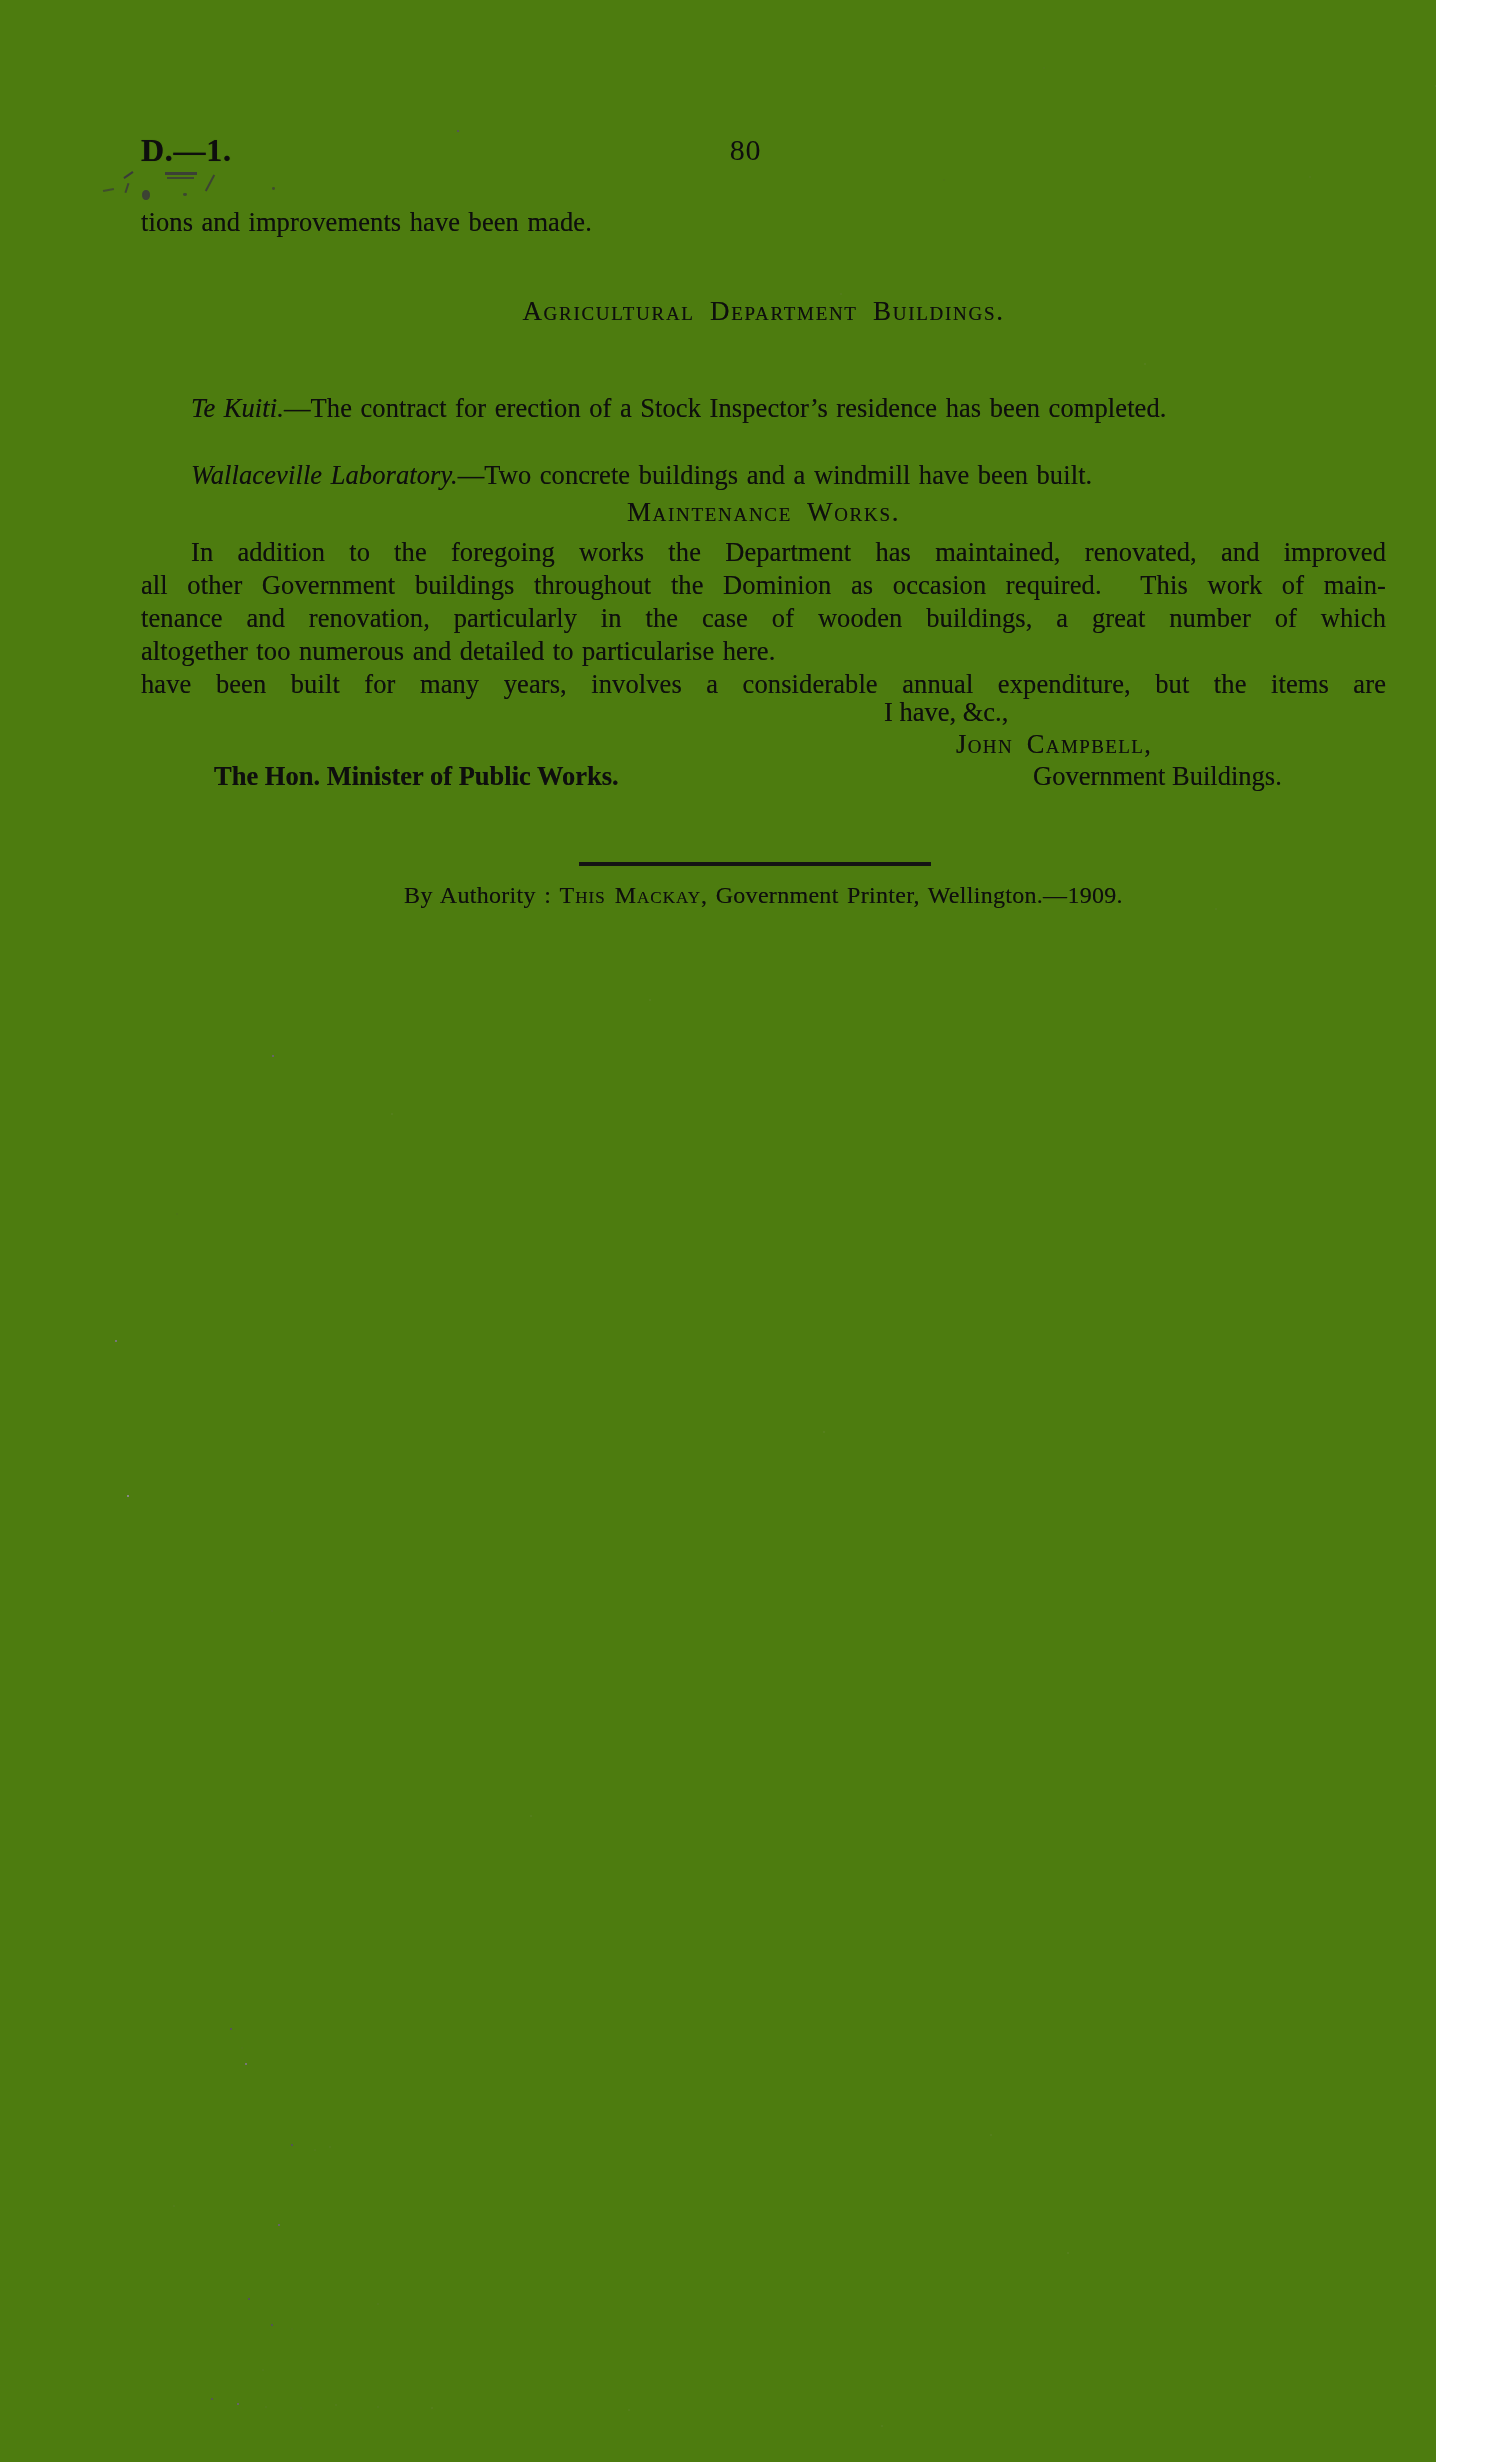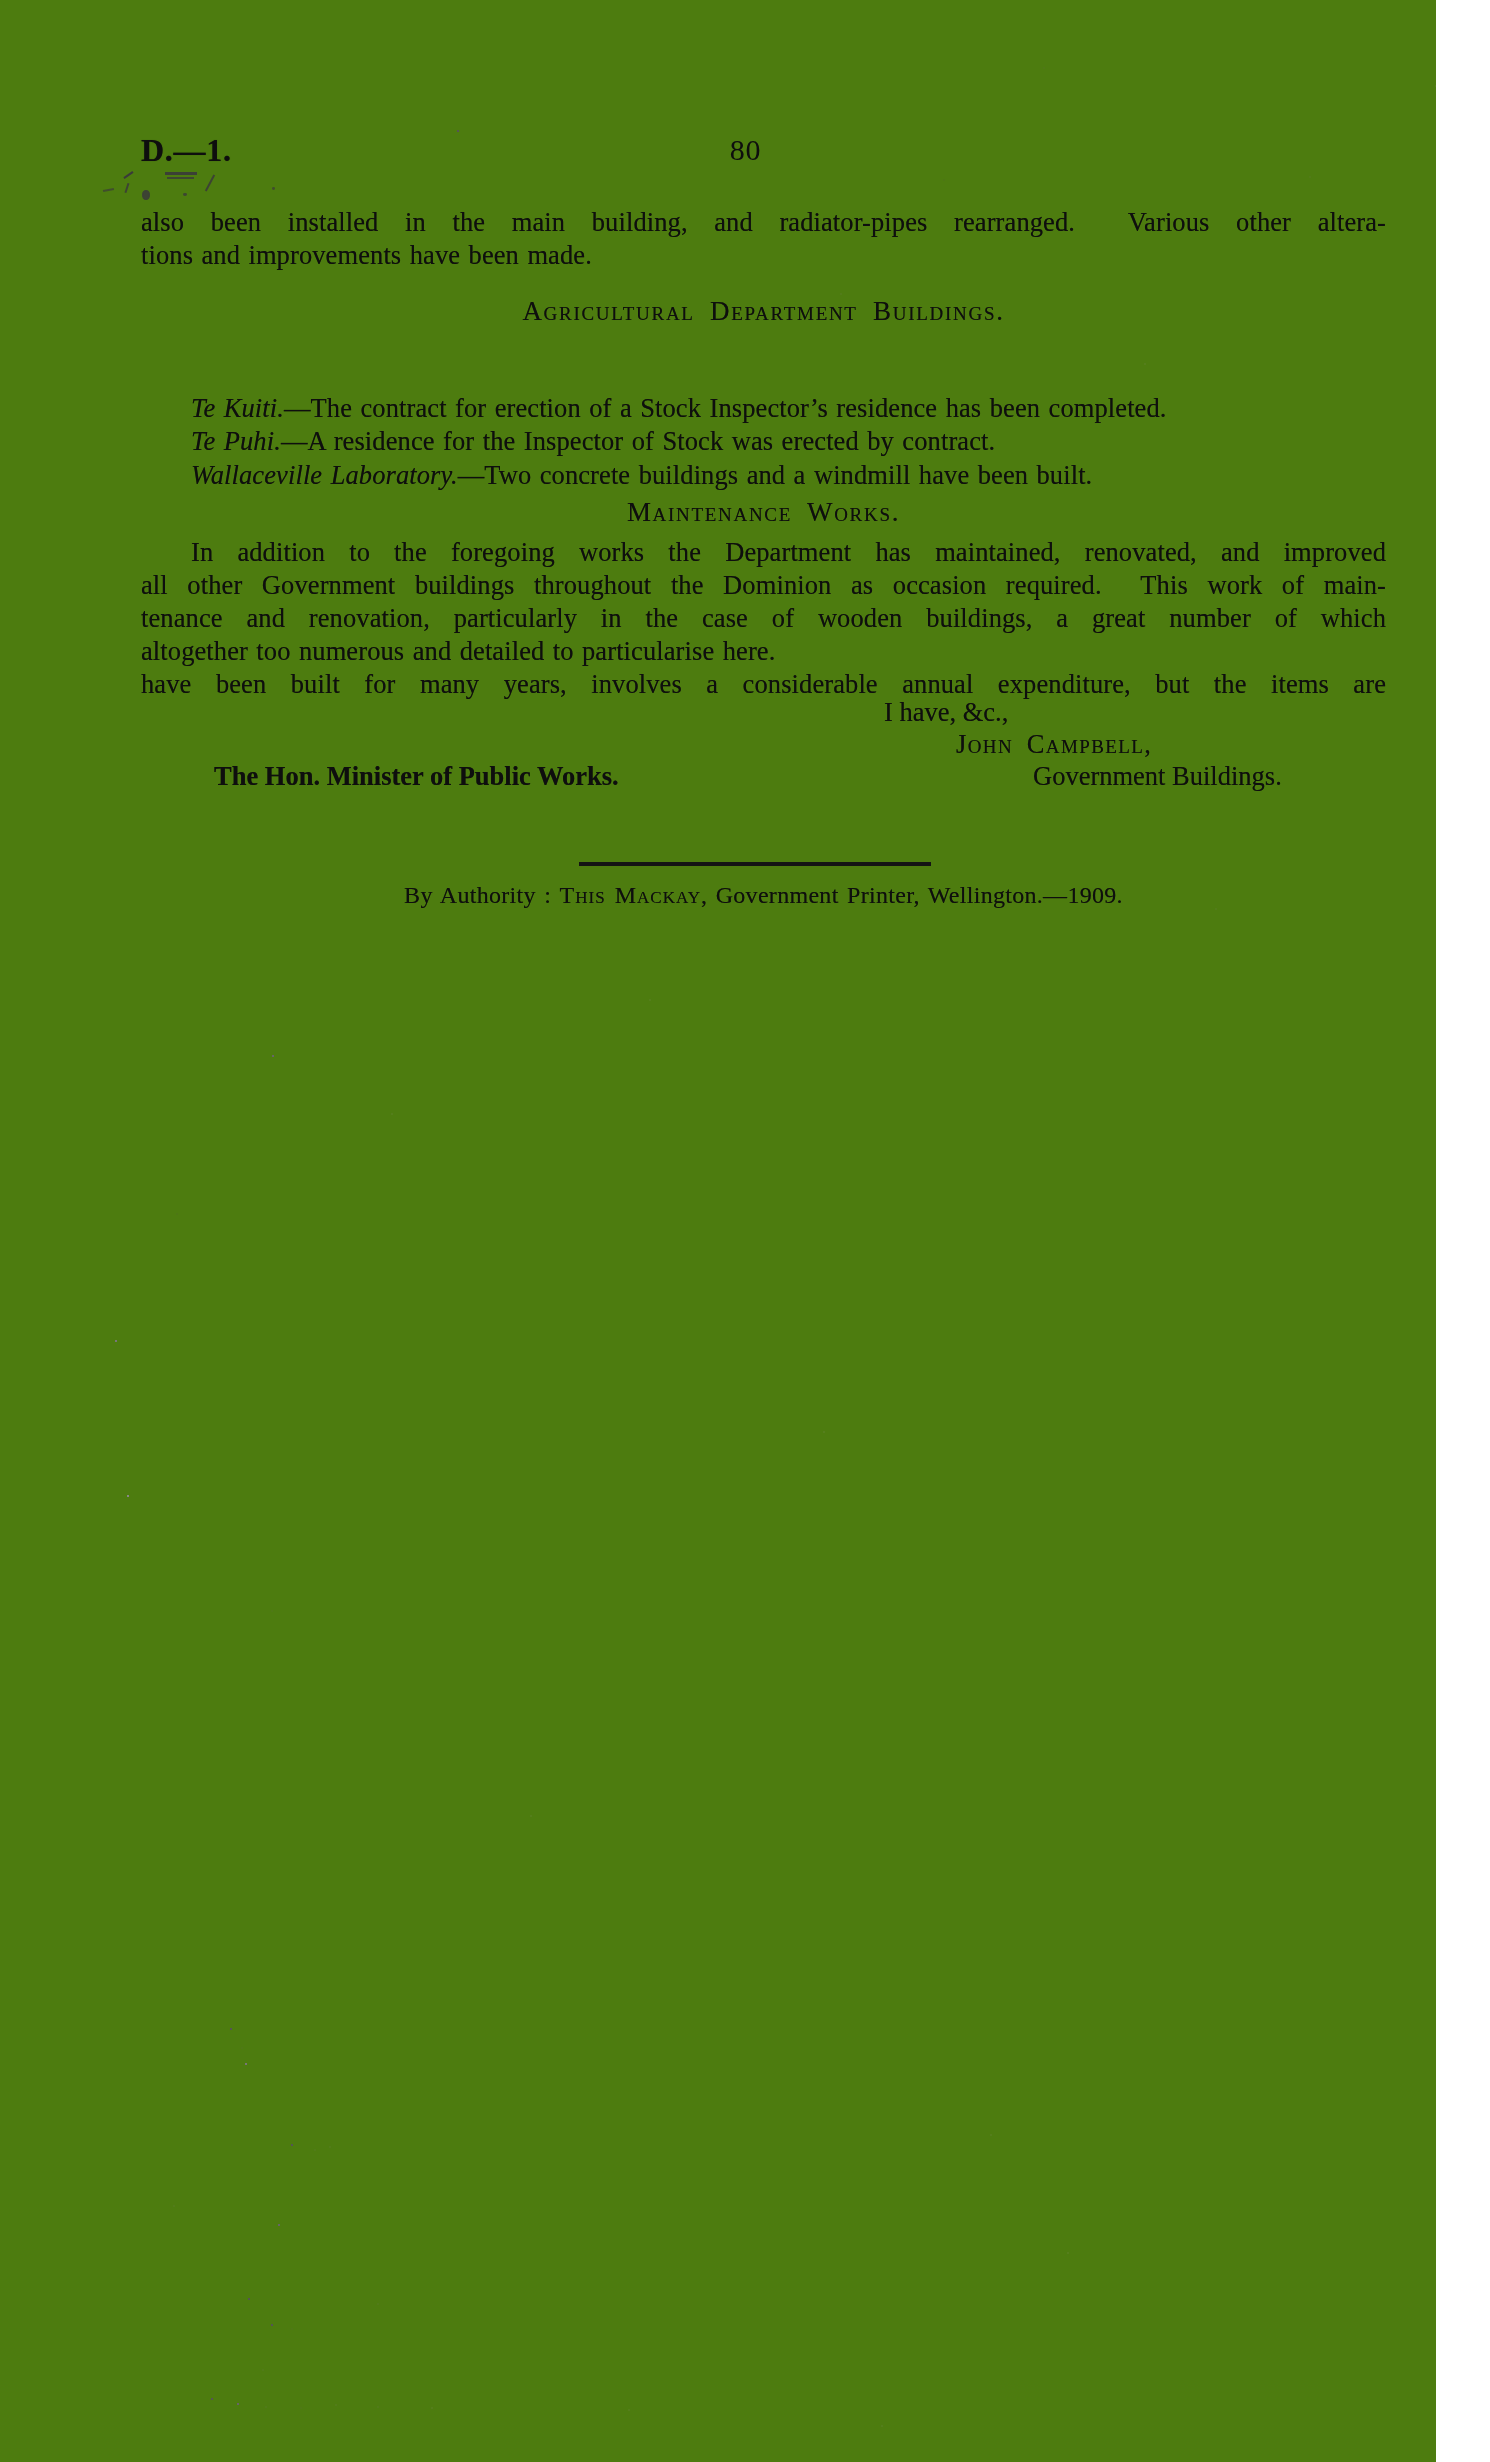--- a/index.html
+++ b/index.html
@@ -174,34 +174,30 @@
   </div>
 
   <div class="header">
     <span class="docref">D.—1.</span>
     <span class="pagenum">80</span>
   </div>
 
   <div class="content">
 
     <div class="block b-cont">
-      <div class="line jline">also been installed in the main building, and radiator-pipes rearranged.  Various other altera-</div>
       <div class="line">tions and improvements have been made.</div>
     </div>
 
     <div class="sec-heading h-agri">Agricultural Department Buildings.</div>
 
 
     <div class="block l-tekuiti">
       <div class="line indent"><span class="ital">Te Kuiti.</span><span>—The contract for erection of a Stock Inspector’s residence has been completed.</span></div>
     </div>
 
-    <div class="block l-tepuhi">
-      <div class="line indent"><span class="ital">Te Puhi.</span><span>—A residence for the Inspector of Stock was erected by contract.</span></div>
-    </div>
 
     <div class="block l-wallace">
       <div class="line indent"><span class="ital">Wallaceville Laboratory.</span><span>—Two concrete buildings and a windmill have been built.</span></div>
     </div>
 
     <div class="sec-heading h-maint">Maintenance Works.</div>
 
     <div class="block b-maint">
       <div class="line jline indent">In addition to the foregoing works the Department has maintained, renovated, and improved</div>
       <div class="line jline">all other Government buildings throughout the Dominion as occasion required.  This work of main-</div>

